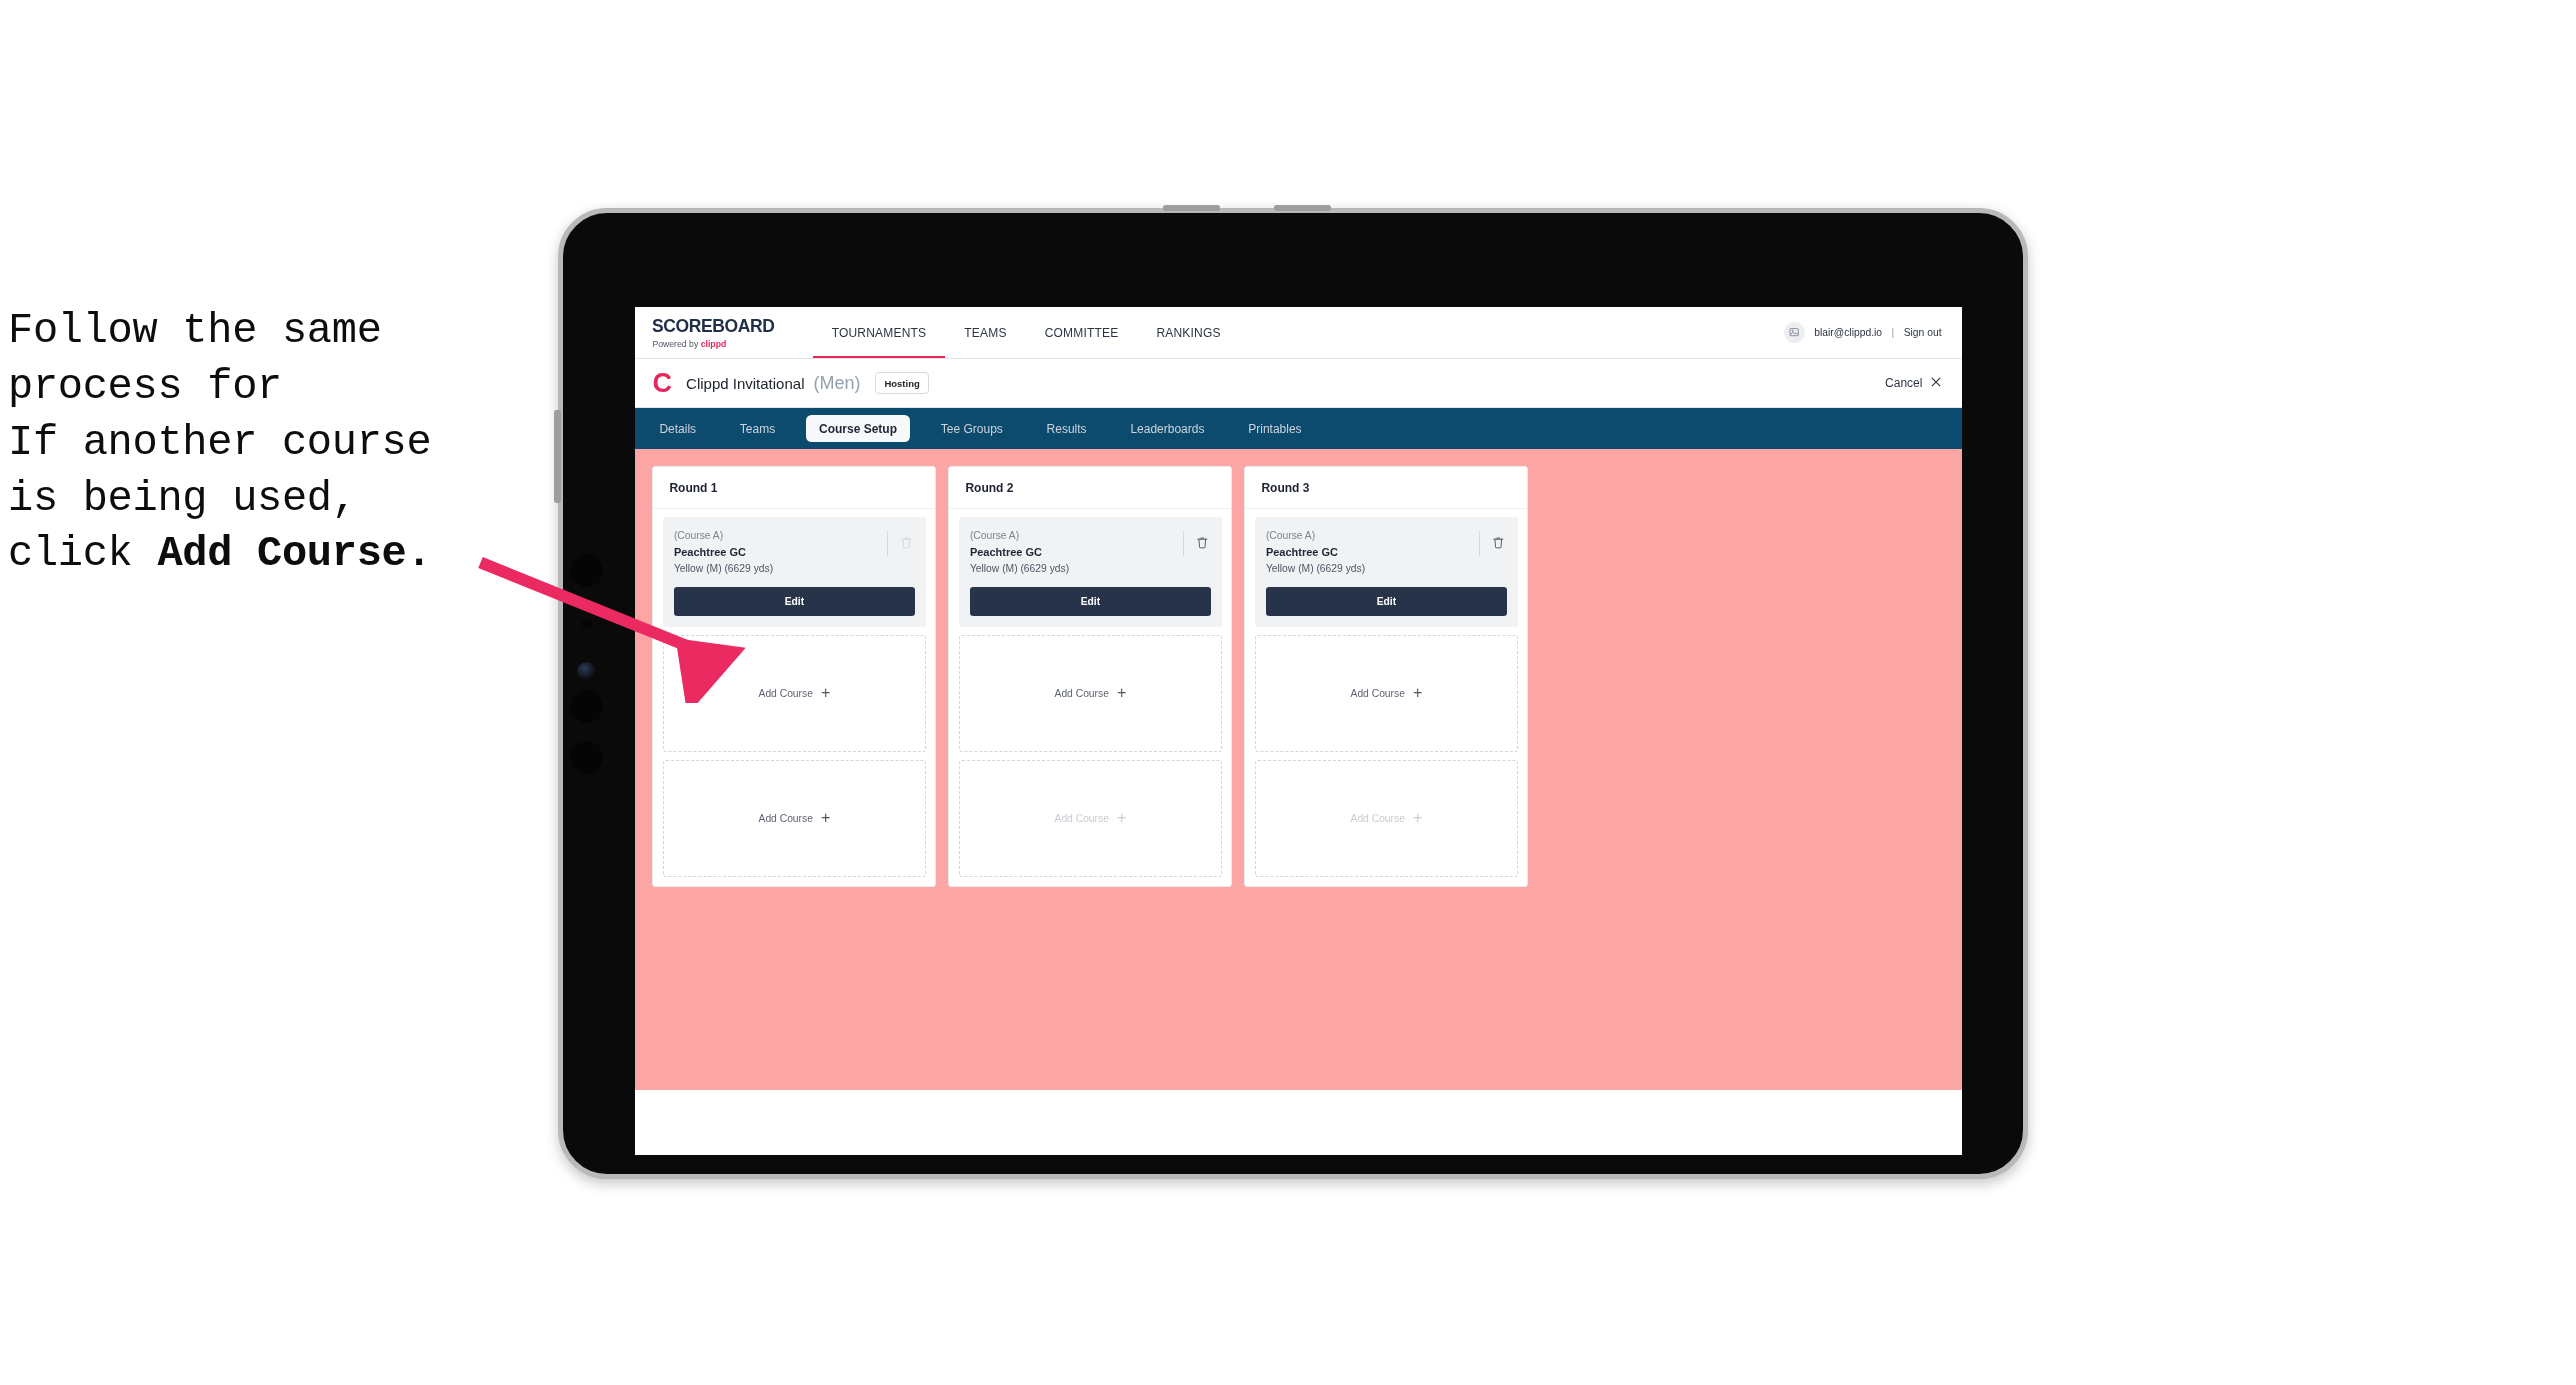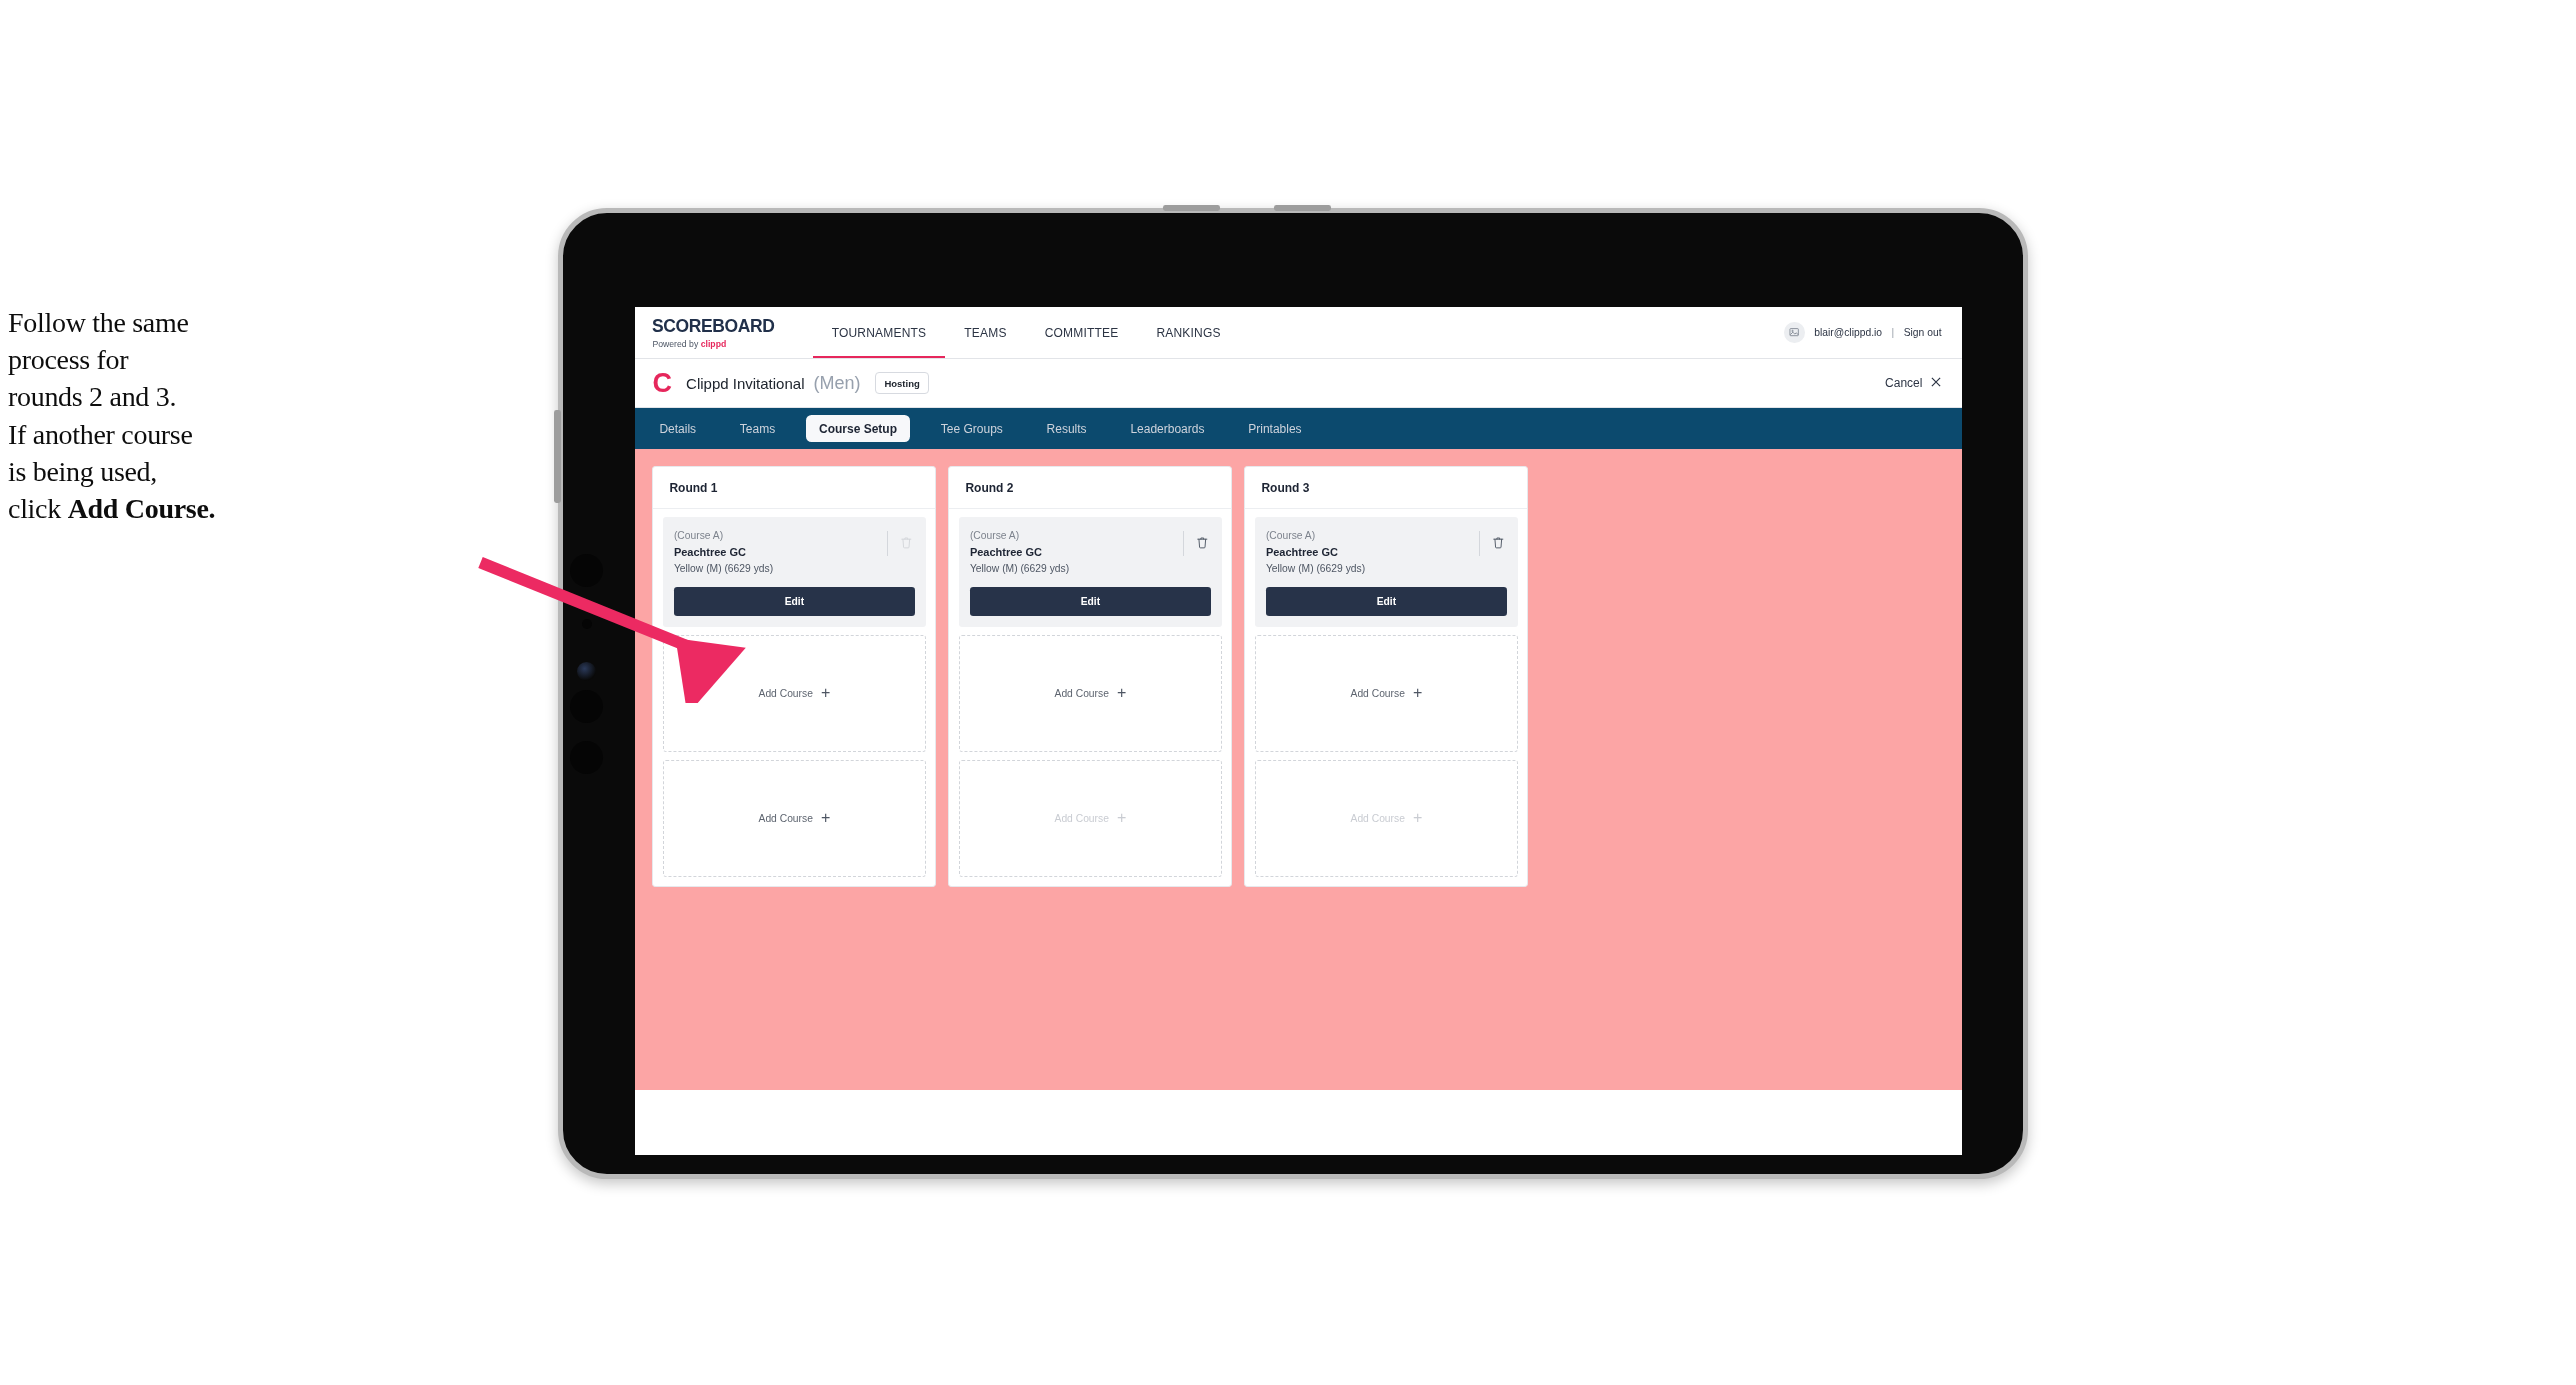--- a/index.html
+++ b/index.html
@@ -18,24 +18,24 @@
     height: 1386px;
     background: #ffffff;
   }
 
   
   #annotation {
     position: absolute;
     left: 8px;
     top: 304px;
     width: 505px;
-    font-size: 28px;
+    font-size: 42px;
     line-height: 1.33;
     color: #0d0d0d;
-    font-family: Liberation Serif, serif;
+    font-family: Liberation Mono, monospace;
     letter-spacing: -0.3px;
   }
   #annotation .ln { white-space: nowrap; }
   #annotation b { font-weight: 700; }
 
   
   #arrow-svg {
     position: absolute;
     left: 474px;
     top: 553px;
@@ -347,21 +347,20 @@
   }
 </style>
 </head>
 <body>
 
 <div id="stage">
 
   <div id="annotation">
     <div class="ln">Follow the same</div>
     <div class="ln">process for</div>
-    <div class="ln">rounds 2 and 3.</div>
     <div class="ln">If another course</div>
     <div class="ln">is being used,</div>
     <div class="ln"><span>click </span><b>Add Course.</b></div>
   </div>
 
   <svg id="arrow-svg" viewBox="0 0 420 190">
     <line x1="8" y1="12" x2="300" y2="130" stroke="#ec2a62" stroke-width="15" stroke-linecap="butt"></line>
     <polygon points="344,120 255,108 270,205" fill="#ec2a62"></polygon>
   </svg>
 

